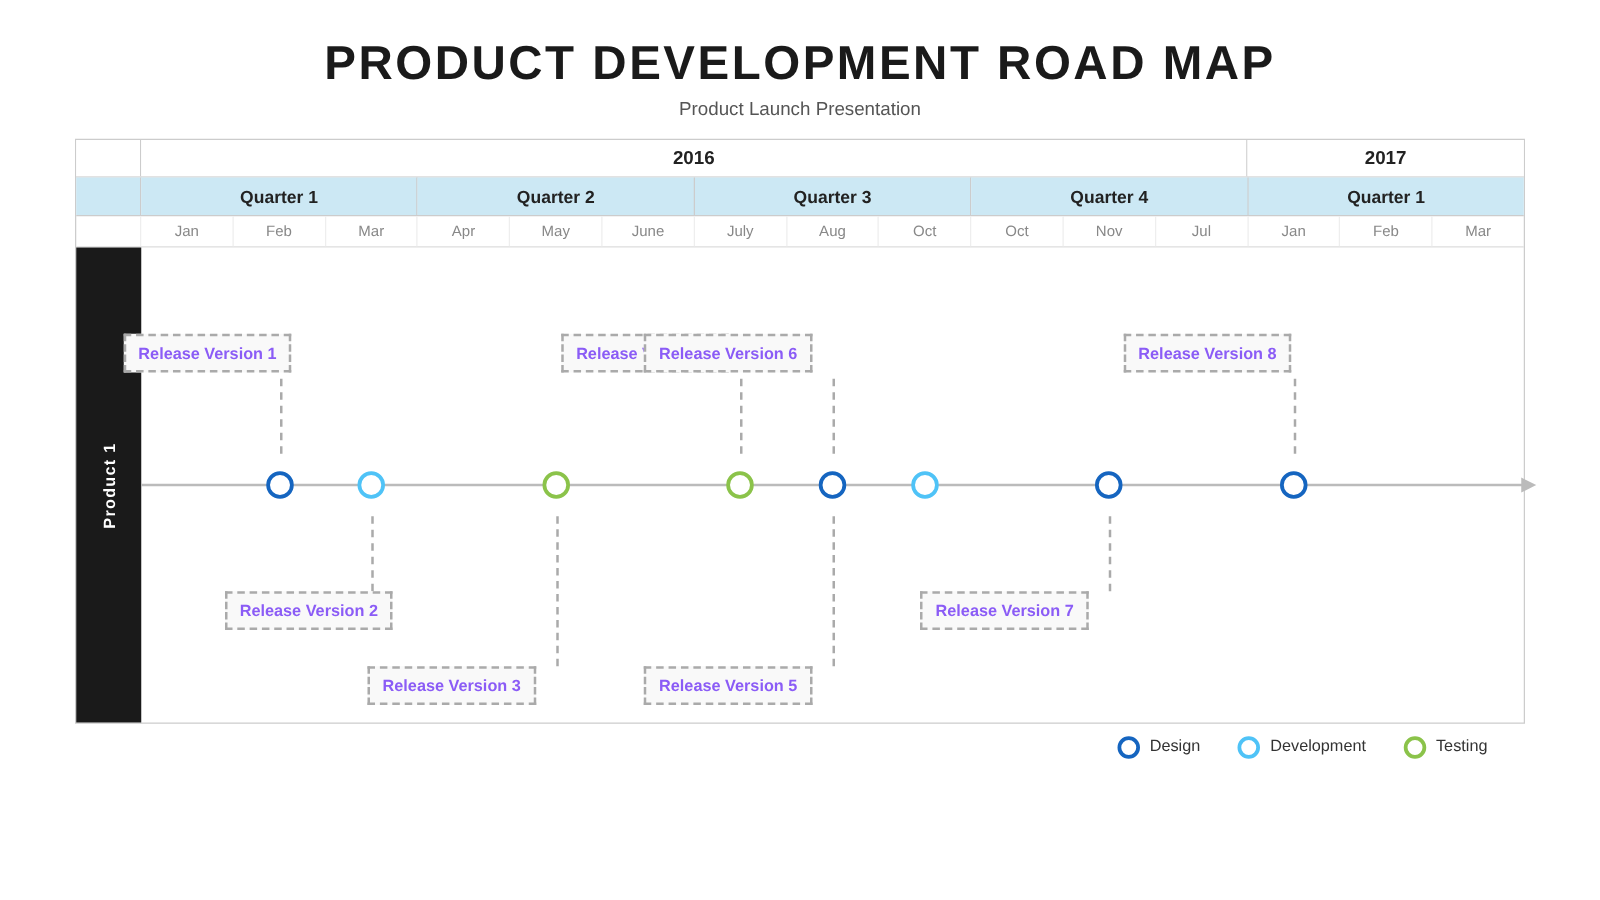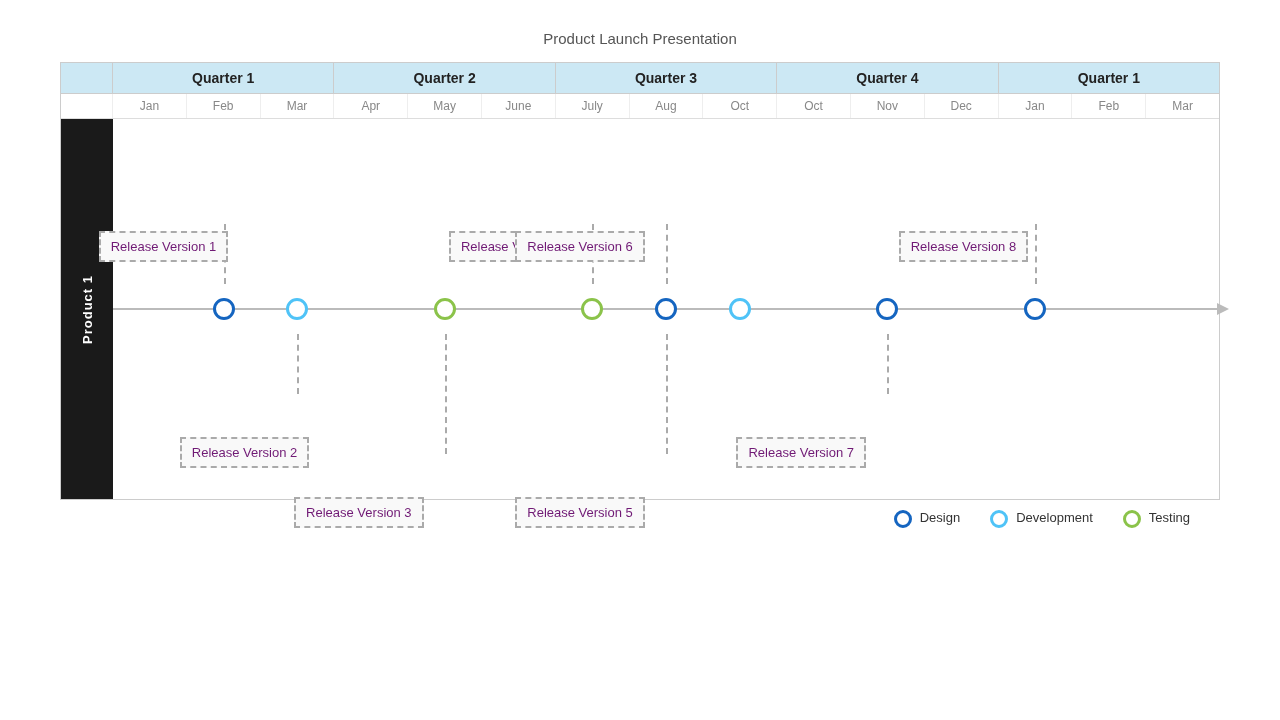--- a/index.html
+++ b/index.html
@@ -154,25 +154,24 @@
     .milestone.development { border-color: #4fc3f7; }
     .milestone.testing { border-color: #8bc34a; }
 
     
     .release-box {
       position: absolute;
       border: 2px dashed #aaa;
       background: #f9f9f9;
       padding: 6px 10px;
       font-size: 13px;
-      font-weight: 400;
-      color: #701a75;
+      font-weight: 700;
+      color: #8b5cf6;
       white-space: nowrap;
       z-index: 5;
-      margin-top: 43px;
     }
 
     
     .legend {
       display: flex;
       align-items: center;
       gap: 30px;
       margin-top: 10px;
       align-self: flex-end;
       padding-right: 90px;
@@ -193,24 +192,30 @@
       flex-shrink: 0;
     }
     .legend-circle.design { border-color: #1565c0; }
     .legend-circle.development { border-color: #4fc3f7; }
     .legend-circle.testing { border-color: #8bc34a; }
   </style>
 </head>
 <body>
 
 <div class="page">
+  <h1 class="main-title">PRODUCT DEVELOPMENT ROAD MAP</h1>
   <p class="subtitle">Product Launch Presentation</p>
 
   <div class="roadmap-container">
 
+    <div class="year-row">
+      <div class="year-cell" style="width:52px;border-right:1px solid #ccc;"></div>
+      <div class="year-cell" style="flex:12;">2016</div>
+      <div class="year-cell" style="flex:3;">2017</div>
+    </div>
 
     <div class="quarter-row">
       <div style="width:52px;border-right:1px solid #ccc;background:#cce8f4;"></div>
       <div class="quarter-cell" style="flex:3;">Quarter 1</div>
       <div class="quarter-cell" style="flex:3;">Quarter 2</div>
       <div class="quarter-cell" style="flex:3;">Quarter 3</div>
       <div class="quarter-cell" style="flex:3;">Quarter 4</div>
       <div class="quarter-cell" style="flex:3;">Quarter 1</div>
     </div>
 
@@ -220,21 +225,21 @@
       <div class="month-cell" style="flex:1;">Feb</div>
       <div class="month-cell" style="flex:1;">Mar</div>
       <div class="month-cell" style="flex:1;">Apr</div>
       <div class="month-cell" style="flex:1;">May</div>
       <div class="month-cell" style="flex:1;">June</div>
       <div class="month-cell" style="flex:1;">July</div>
       <div class="month-cell" style="flex:1;">Aug</div>
       <div class="month-cell" style="flex:1;">Oct</div>
       <div class="month-cell" style="flex:1;">Oct</div>
       <div class="month-cell" style="flex:1;">Nov</div>
-      <div class="month-cell" style="flex:1;">Dec</div>
+      <div class="month-cell" style="flex:1;">Jul</div>
       <div class="month-cell" style="flex:1;">Jan</div>
       <div class="month-cell" style="flex:1;">Feb</div>
       <div class="month-cell" style="flex:1;">Mar</div>
     </div>
 
     <div class="timeline-area">
       <div class="product-label">
         <span class="product-label-text">Product 1</span>
       </div>
       <div class="timeline-canvas" id="timeline-canvas">

